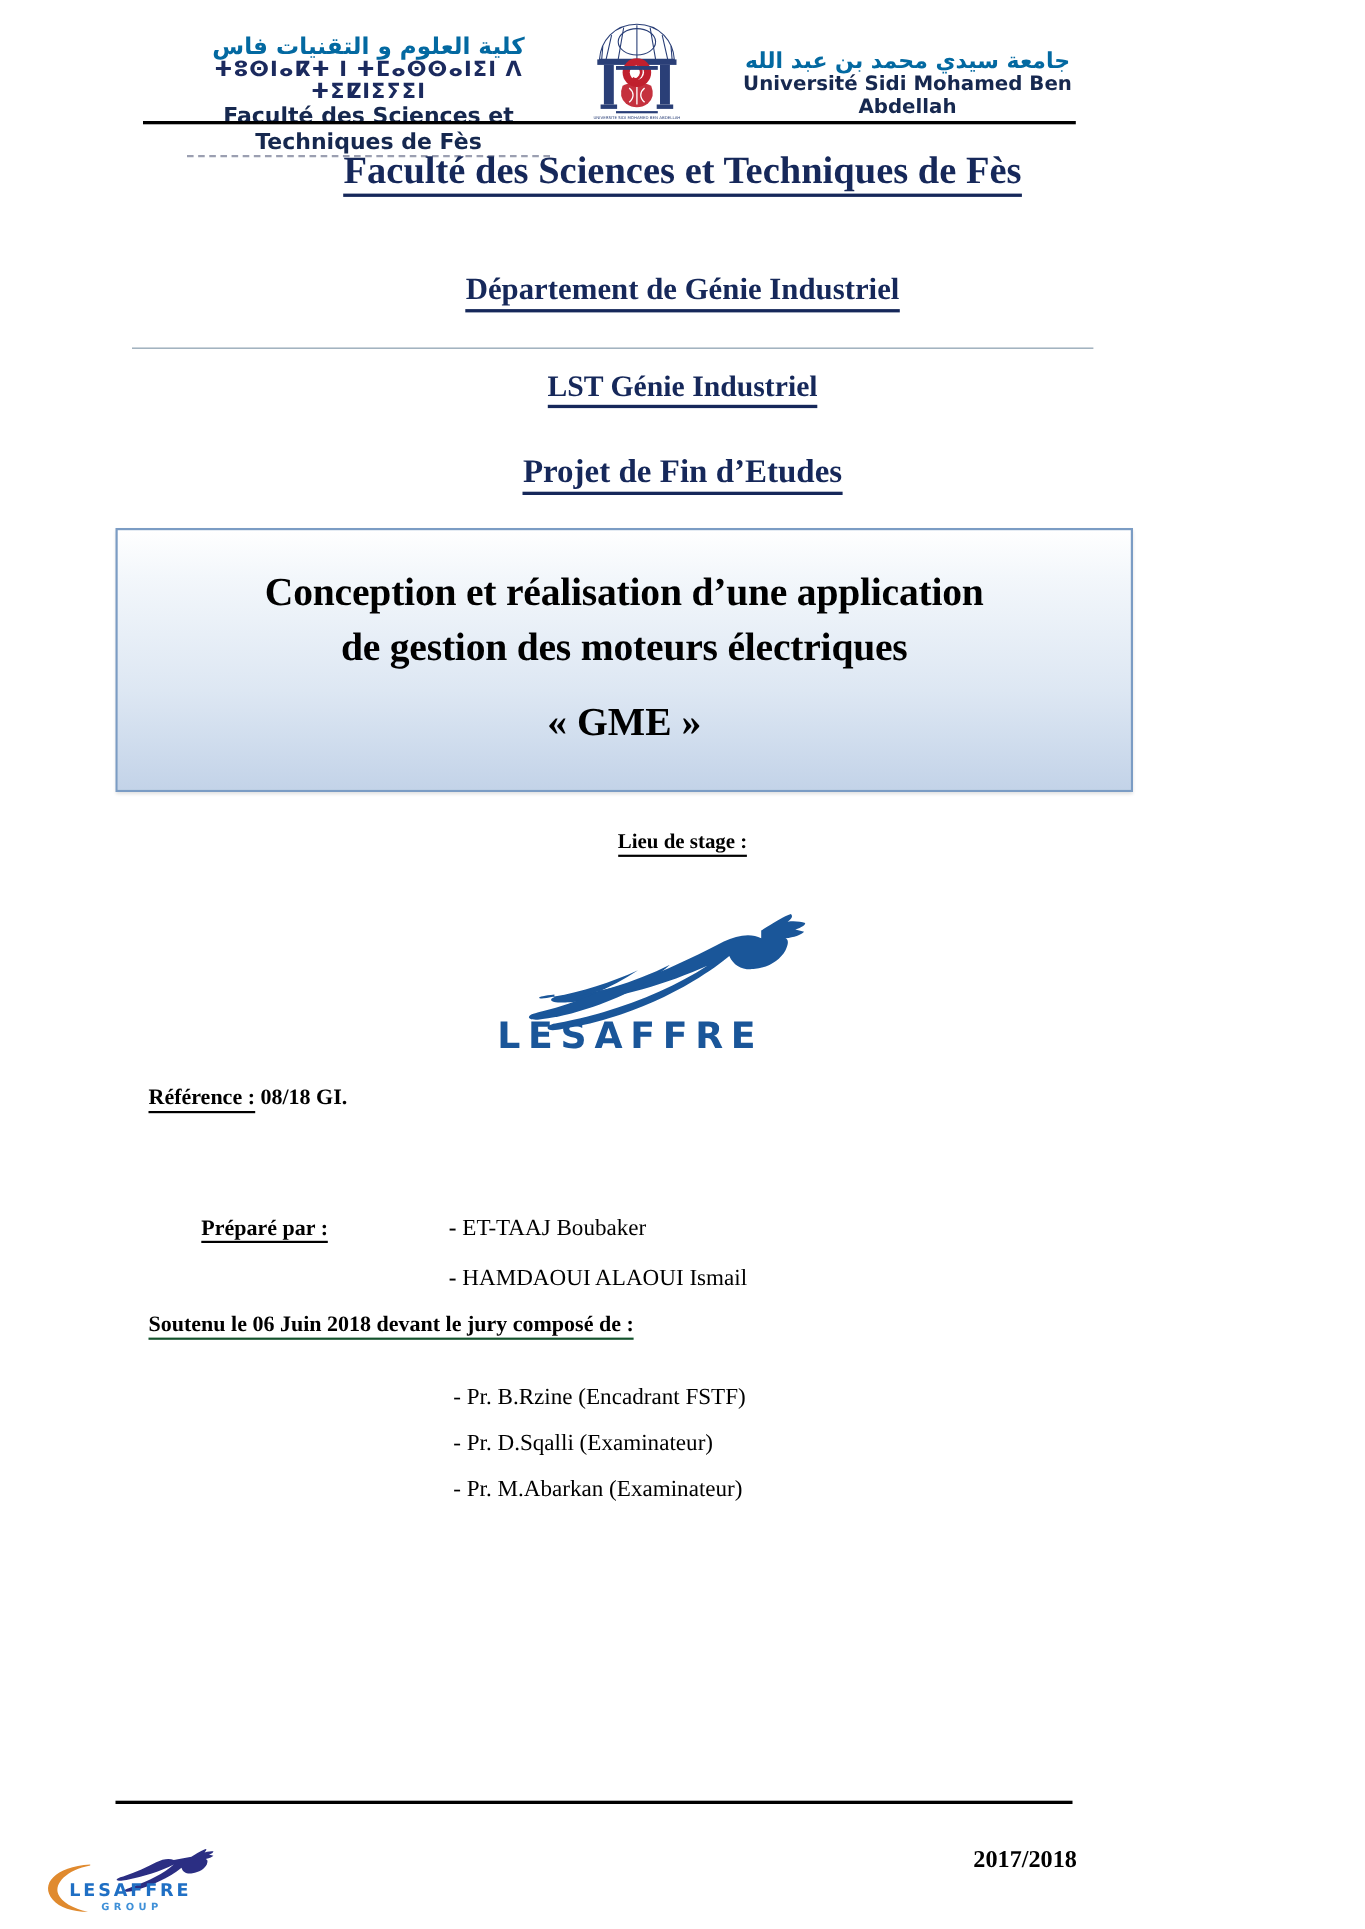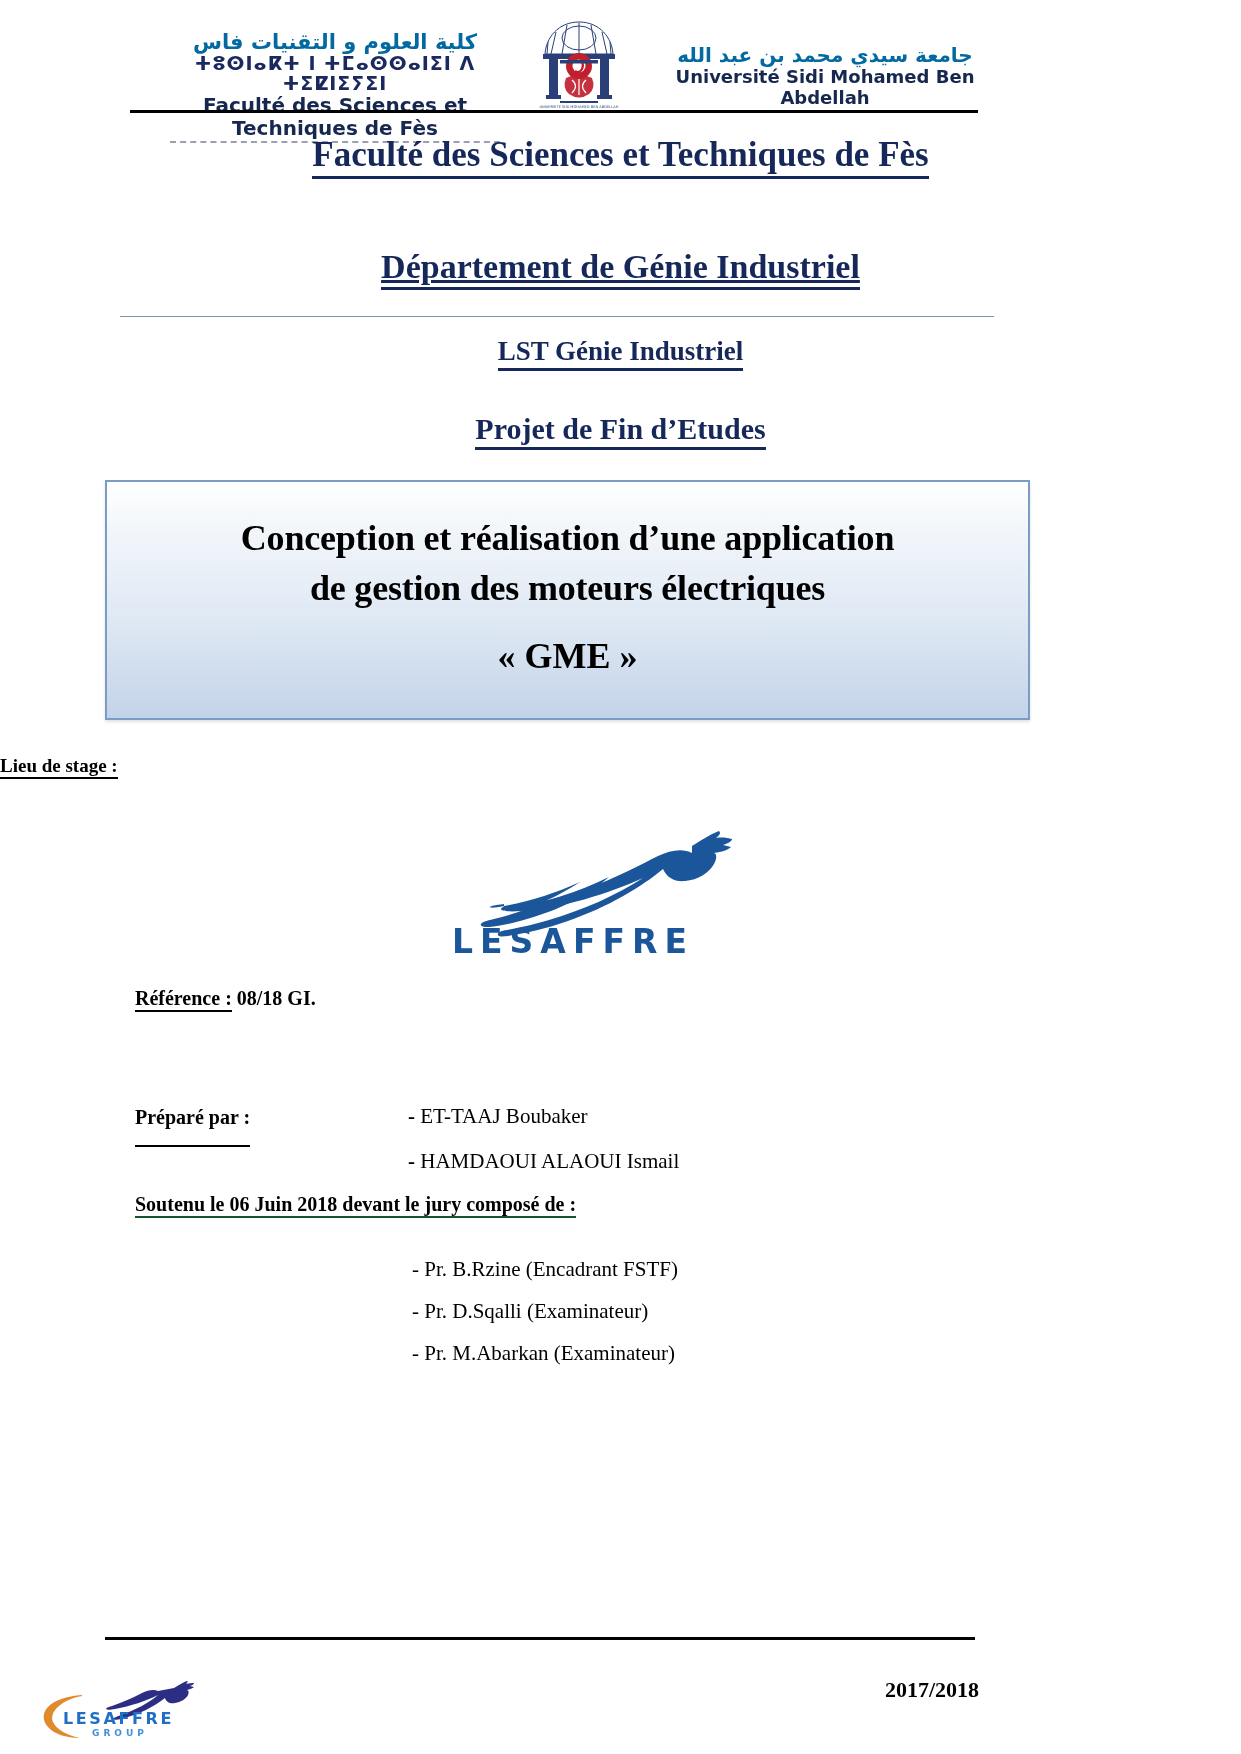--- a/index.html
+++ b/index.html
@@ -94,22 +94,21 @@
     font-weight: bold;
   }
   .t-faculte {
     position: absolute;
     left: 0; top: 135px; width: 1241px;
     font-size: 35px;
   }
   .t-departement {
     position: absolute;
     left: 0; top: 248px; width: 1241px;
-    font-size: 34px;
-    text-decoration: underline;
+    font-size: 28px;
   }
   .t-faculte span, .t-departement span,
   .t-lst span, .t-pfe span {
     border-bottom: 3px solid #16285a;
     padding-bottom: 2px;
   }
   .thin-rule {
     position: absolute;
     left: 120px;
     top: 316px;
@@ -154,20 +153,21 @@
     color: #000000;
     font-weight: bold;
     font-size: 36px;
     margin-top: 22px;
   }
 
   
   .lieu {
     position: absolute;
     left: 0; top: 755px; width: 1241px;
+    text-align: center;
     font-size: 19px;
     font-weight: bold;
     color: #000;
   }
   .lieu span { border-bottom: 2px solid #000; padding-bottom:1px; }
 
   
   .lesaffre-main {
     position: absolute;
     left: 408px;
@@ -186,21 +186,21 @@
   }
   .ref .u { border-bottom: 2px solid #000; padding-bottom: 1px; }
 
   .prep-label {
     position: absolute;
     left: 135px;
     top: 1106px;
     font-size: 20px;
     font-weight: bold;
   }
-  .prep-label span { border-bottom: 2px solid #000; padding-bottom: 17px; }
+  .prep-label span { border-bottom: 2px solid #000; padding-bottom: 0; margin-left: 48px; }
 
   .prep-1 {
     position: absolute;
     left: 408px;
     top: 1104px;
     font-size: 21px;
   }
   .prep-2 {
     position: absolute;
     left: 408px;

